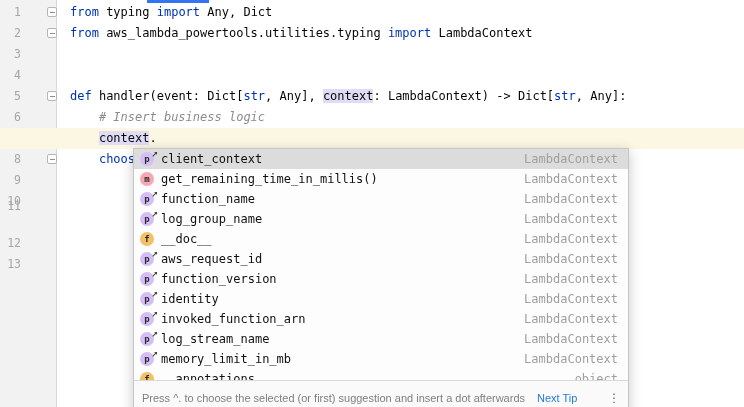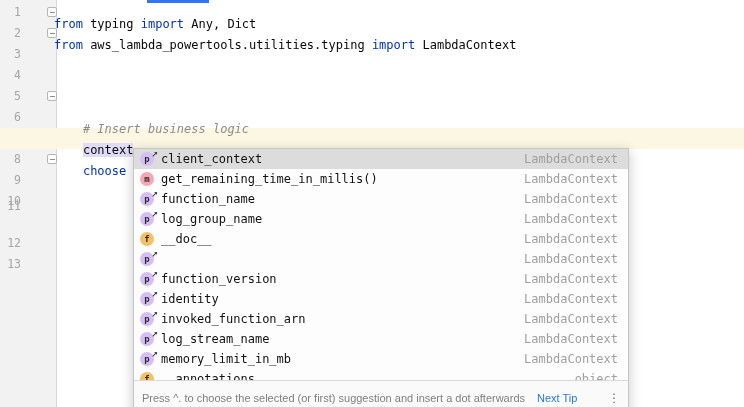--- a/index.html
+++ b/index.html
@@ -19,22 +19,22 @@
   }
   .fold-marker {
     position:absolute; left:47px; width:10px; height:10px; background:#ffffff;
     border:1px solid #b6b6b6; border-radius:2px; z-index:3;
     display:flex; align-items:center; justify-content:center;
   }
   .fold-marker .dash { width:5px; height:1px; background:#8f8f8f; }
   
   .code-layer { position:absolute; left:0; top:0; width:744px; height:407px; z-index:3; }
   .code-line {
-    position:absolute; left:54px; white-space:pre;
-    font:12px/21px "DejaVu Sans Mono", monospace; color:#070707;margin-top:12px;
+    position:absolute; left:70px; white-space:pre;
+    font:12px/21px "DejaVu Sans Mono", monospace; color:#070707;
   }
   .tk-kw { color:#0033b3; }
   .tk-cm { color:#8c8c8c; font-style:italic; }
   .tk-hl { background:#e1dcf5; }
   .tk-pl { }
   
   .popup {
     position:absolute; left:133px; top:148px; width:496px; z-index:10;
     background:#fdfdfd; border:1px solid #c6c6c6;
     box-shadow:0 3px 12px rgba(0,0,0,0.22);
@@ -80,20 +80,21 @@
     <div class="line-number" style="top: 196px;">11</div>
     <div class="line-number" style="top: 233px;">12</div>
     <div class="line-number" style="top: 254px;">13</div>
   </div>
 <div class="current-line-band"></div>
 <div class="code-layer">
     <div class="code-line" style="top: 2px;"><span class="tk-kw">from</span><span class="tk-pl"> typing </span><span class="tk-kw">import</span><span class="tk-pl"> Any, Dict</span></div>
     <div class="code-line" style="top: 23px;"><span class="tk-kw">from</span><span class="tk-pl"> aws_lambda_powertools.utilities.typing </span><span class="tk-kw">import</span><span class="tk-pl"> LambdaContext</span></div>
     <div class="code-line" style="top: 44px;"></div>
     <div class="code-line" style="top: 65px;"></div>
+    <div class="code-line" style="top: 86px;"><span class="tk-kw">def</span><span class="tk-pl"> handler(event: Dict[</span><span class="tk-kw">str</span><span class="tk-pl">, Any], </span><span class="tk-hl">context</span><span class="tk-pl">: LambdaContext) -&gt; Dict[</span><span class="tk-kw">str</span><span class="tk-pl">, Any]:</span></div>
     <div class="code-line" style="top: 128px;"><span class="tk-pl">    </span><span class="tk-hl">context</span><span class="tk-pl">.</span></div>
     <div class="code-line" style="top: 107px;"><span class="tk-cm">    # Insert business logic</span></div>
     <div class="code-line" style="top: 149px;"><span class="tk-pl">    </span><span class="tk-kw">choose</span></div>
     <div class="code-line" style="top: 170px;"></div>
     <div class="code-line" style="top: 191px;"></div>
     <div class="code-line" style="top: 212px;"></div>
     <div class="code-line" style="top: 233px;"></div>
     <div class="code-line" style="top: 254px;"></div>
   </div>
 
@@ -119,20 +120,21 @@
         <span class="item-label">log_group_name</span>
         <span class="item-type">LambdaContext</span>
       </div>
       <div class="popup-row">
         <span class="item-icon" style="background: rgb(242, 192, 105);">f</span>
         <span class="item-label">__doc__</span>
         <span class="item-type">LambdaContext</span>
       </div>
       <div class="popup-row">
         <span class="item-icon" style="background: rgb(213, 189, 245);">p<span class="arrow">↗</span></span>
+        <span class="item-label">aws_request_id</span>
         <span class="item-type">LambdaContext</span>
       </div>
       <div class="popup-row">
         <span class="item-icon" style="background: rgb(213, 189, 245);">p<span class="arrow">↗</span></span>
         <span class="item-label">function_version</span>
         <span class="item-type">LambdaContext</span>
       </div>
       <div class="popup-row">
         <span class="item-icon" style="background: rgb(213, 189, 245);">p<span class="arrow">↗</span></span>
         <span class="item-label">identity</span>

